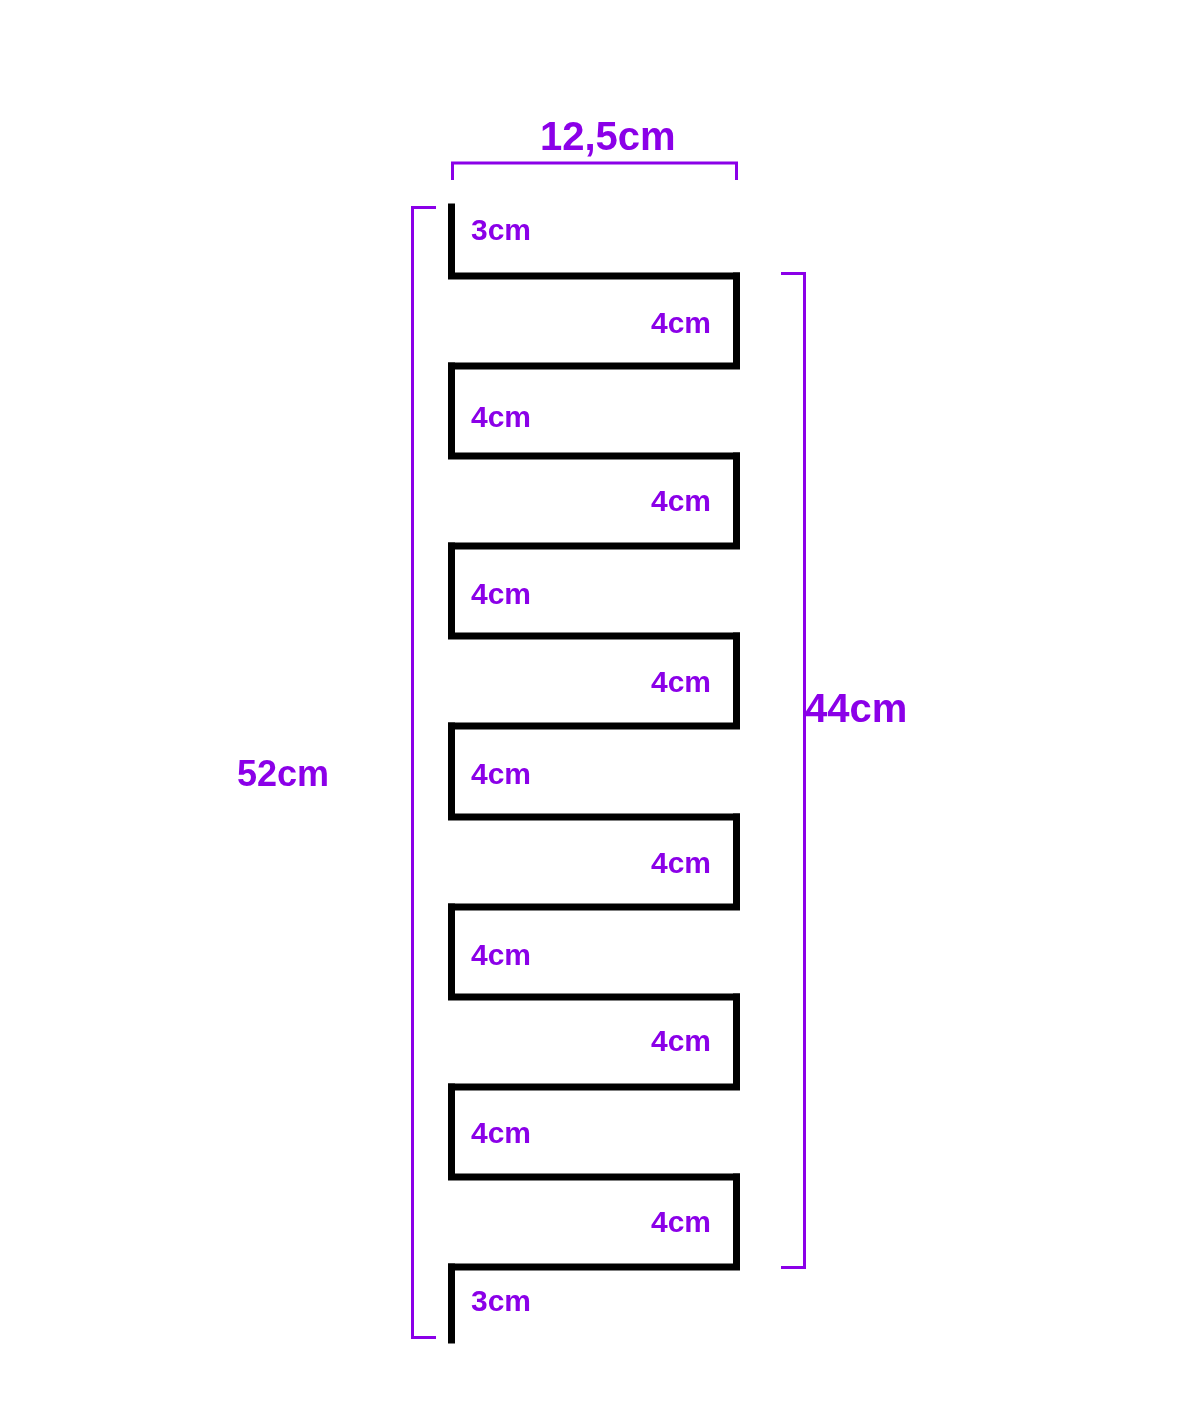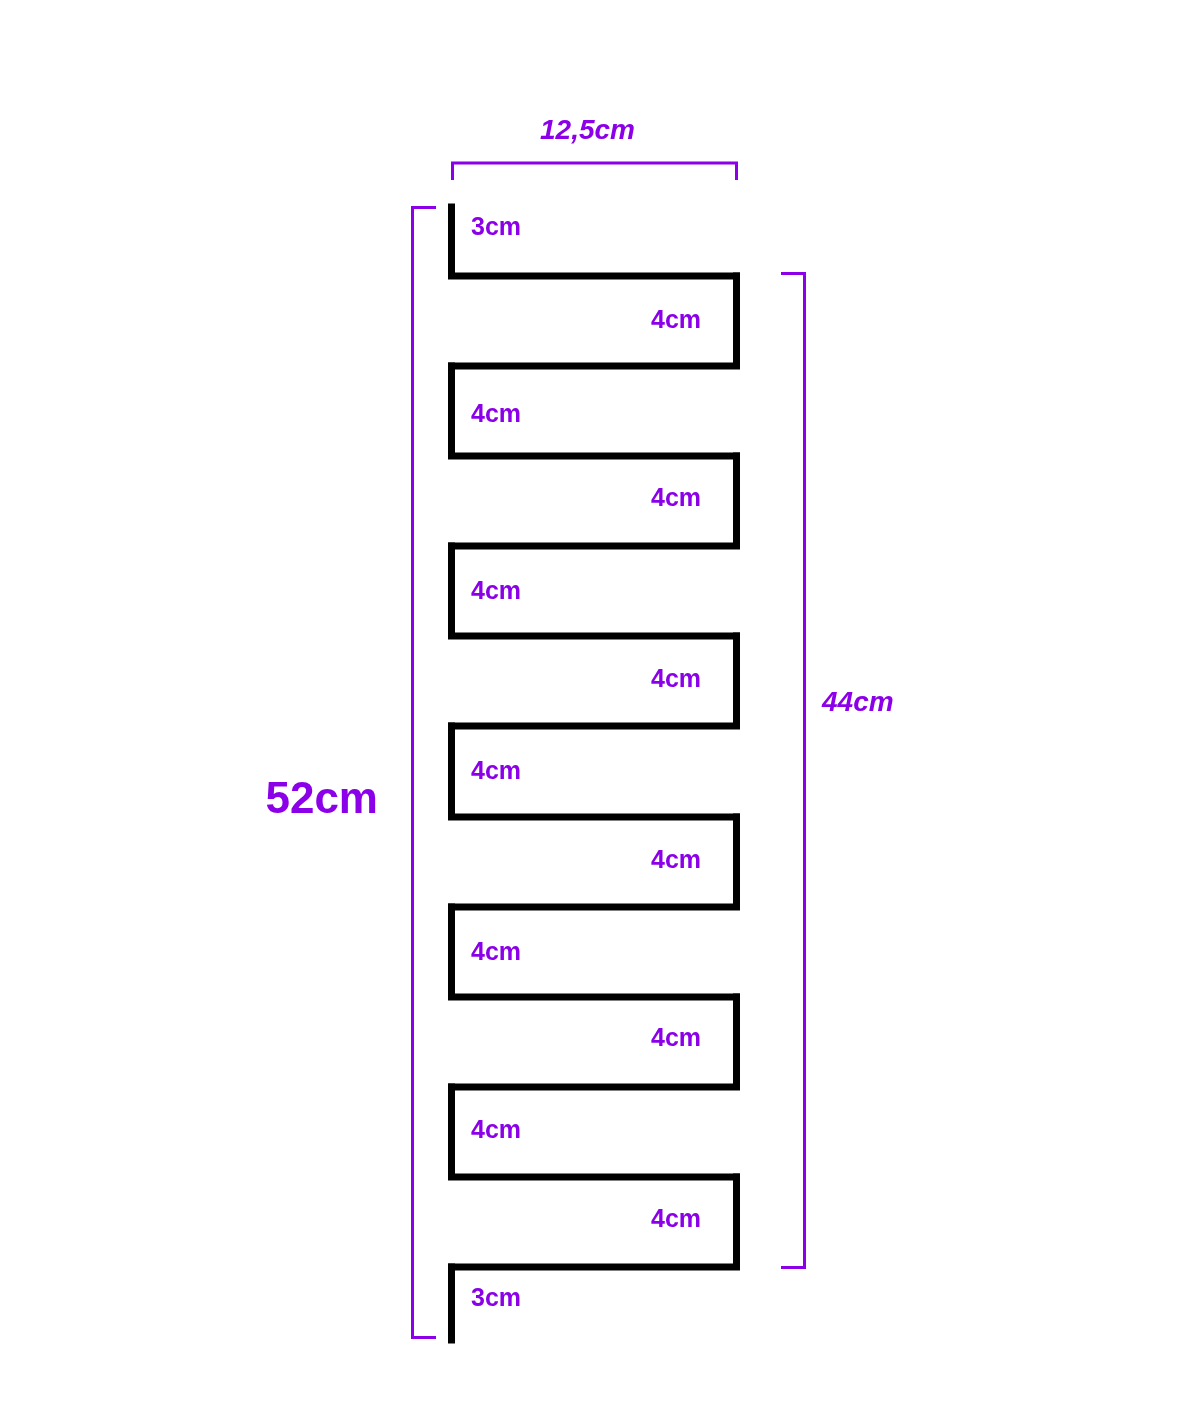--- a/index.html
+++ b/index.html
@@ -27,29 +27,28 @@
   }
   .dim-label {
     position: absolute;
     font-family: "Liberation Sans", sans-serif;
     font-weight: bold;
     color: #8B00E8;
     white-space: pre;
     line-height: 1.18;
   }
   .seg-label {
-    font-size: 25px;
+    font-size: 30px;
   }
   .span-label {
-    font-size: 28px;
-    font-style: italic;
+    font-size: 40px;
   }
   .side-label {
-    font-size: 44px;
-    text-align: right;
+    font-size: 36px;
+    text-align: center;
   }
 </style>
 </head>
 <body>
 
 <div id="stage">
 
   <svg id="diagram-svg" viewBox="0 0 1204 1426" xmlns="http://www.w3.org/2000/svg">
 
     <g fill="none" stroke="#000000" stroke-width="7" stroke-linecap="square" stroke-linejoin="miter">
@@ -93,21 +92,21 @@
       <path d="M 781 273.5 L 804.5 273.5 L 804.5 1267.5 L 781 1267.5"></path>
     </g>
   </svg>
 
   <div class="dim-label span-label" style="left:540px; top:113px;">12,5cm</div>
 
   <div class="dim-label side-label" style="left:188px; top:668px; width:190px;">
     <div>52cm</div>
   </div>
 
-  <div class="dim-label span-label" style="left:822px; top:685px;">44cm</div>
+  <div class="dim-label span-label" style="left:805px; top:685px;">44cm</div>
 
   <div class="dim-label seg-label" style="left:471px; top:212px;">3cm</div>
   <div class="dim-label seg-label" style="left:651px; top:305px;">4cm</div>
   <div class="dim-label seg-label" style="left:471px; top:399px;">4cm</div>
   <div class="dim-label seg-label" style="left:651px; top:483px;">4cm</div>
   <div class="dim-label seg-label" style="left:471px; top:576px;">4cm</div>
   <div class="dim-label seg-label" style="left:651px; top:664px;">4cm</div>
   <div class="dim-label seg-label" style="left:471px; top:756px;">4cm</div>
   <div class="dim-label seg-label" style="left:651px; top:845px;">4cm</div>
   <div class="dim-label seg-label" style="left:471px; top:937px;">4cm</div>

